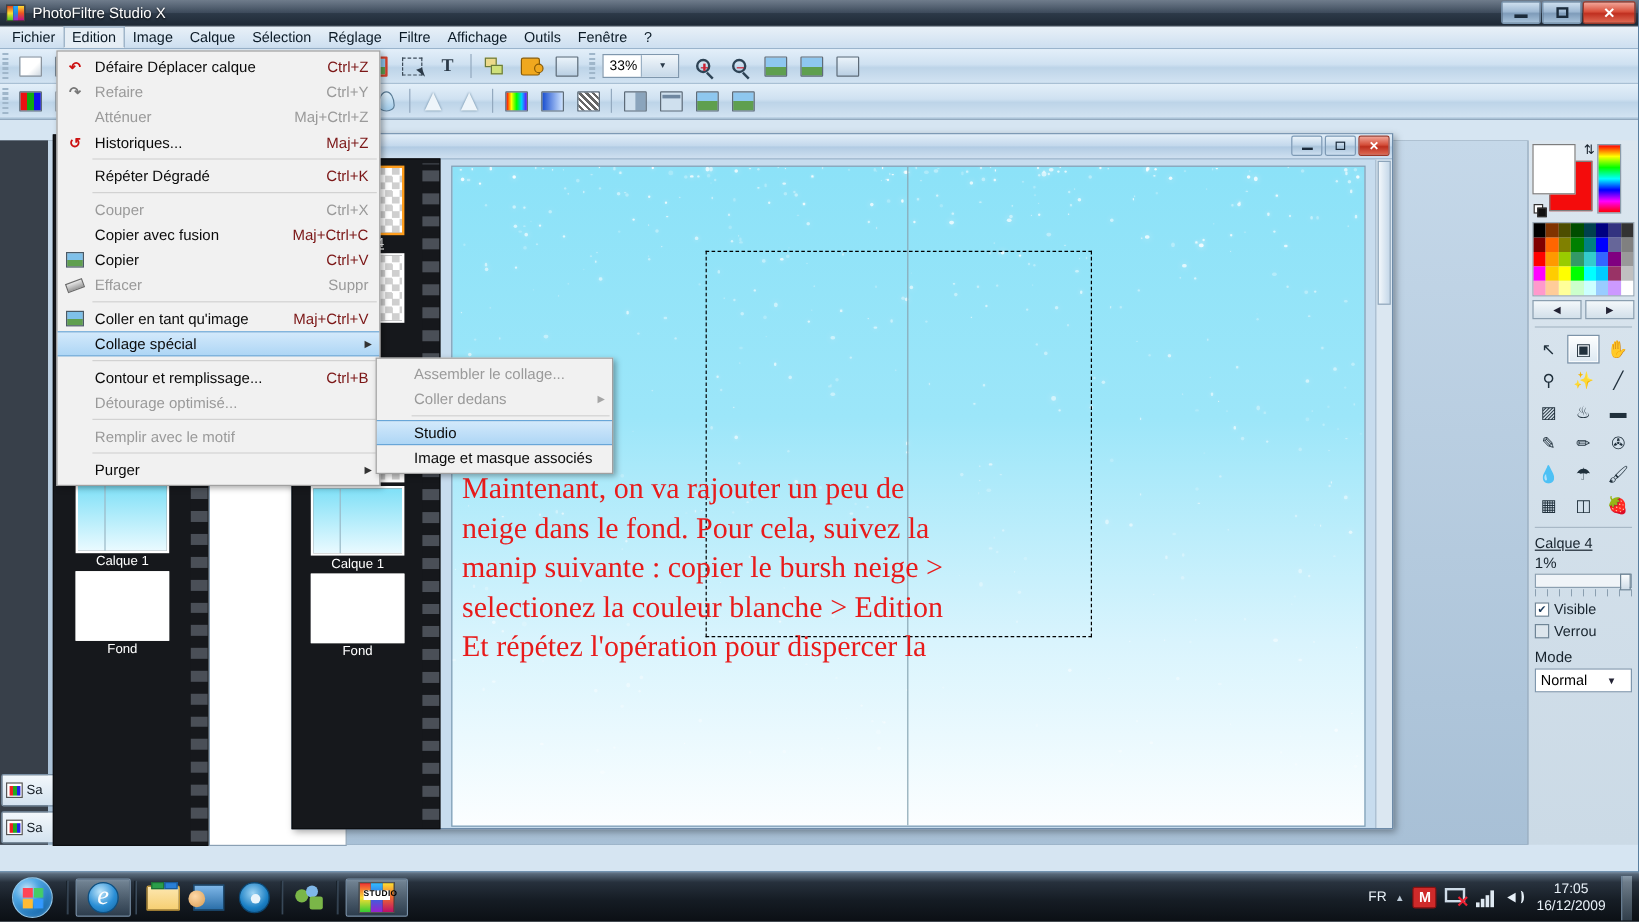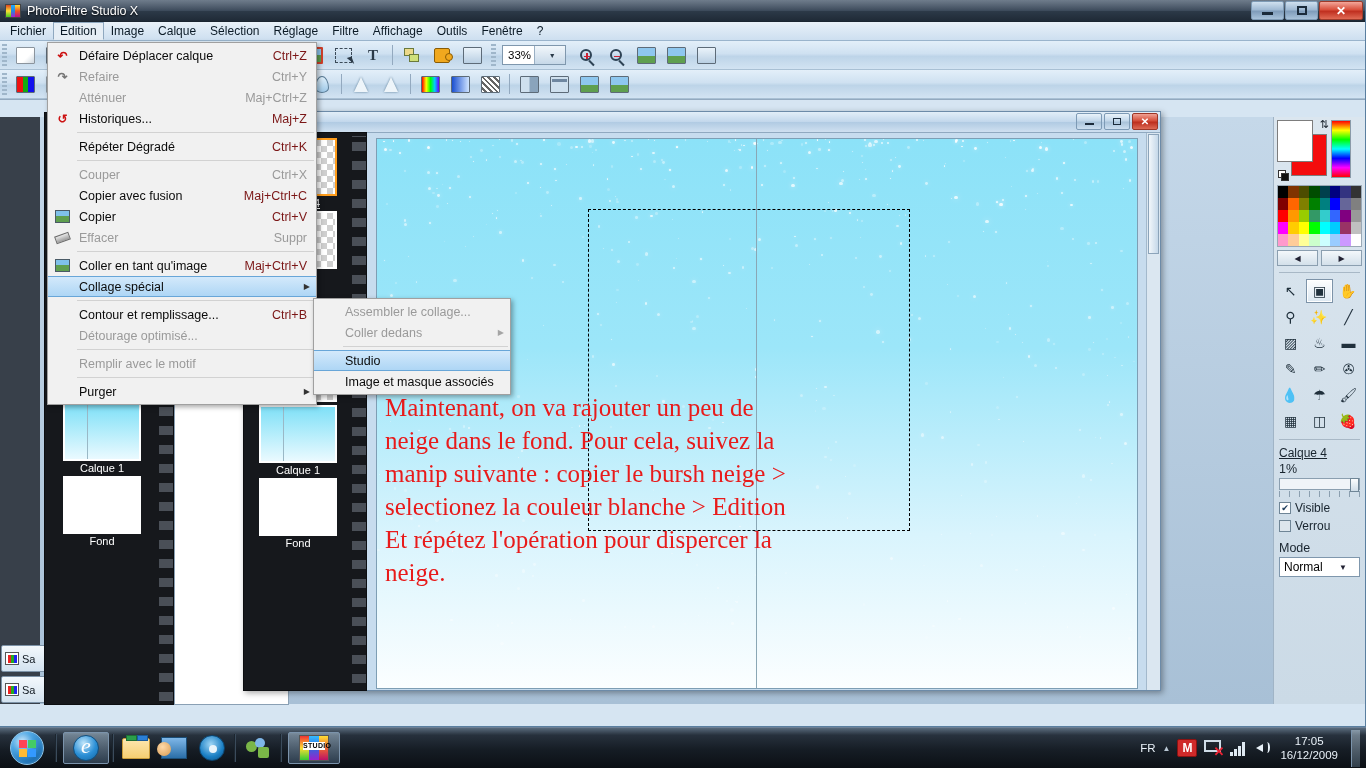--- a/index.html
+++ b/index.html
@@ -1153,21 +1153,20 @@
               <div style="position: absolute; left: 83.94%; top: 78.24%; width: 2.7px; height: 2.7px; border-radius: 50%; background: rgba(255, 255, 255, 0.29); box-shadow: rgba(255, 255, 255, 0.21) 0px 0px 4.9px;"></div>
             </div>
           <div class="guide-v" style="left:379px;"></div>
           <div class="selrect" style="left:211px; top:70px; width:322px; height:322px;"></div>
           <div class="doctext" style="left:8px; top:252px;" id="canvastext">
               <div>Maintenant, on va rajouter un peu de</div>
               <div>neige dans le fond. Pour cela, suivez la</div>
               <div>manip suivante : copier le bursh neige &gt;</div>
               <div>selectionez la couleur blanche &gt; Edition</div>
               <div>Et répétez l'opération pour dispercer la</div>
-              <div>neige.</div>
             </div>
         </div>
 
         <div class="vscroll" style="top:0;">
           <div class="thumbb"></div>
         </div>
       </div>
     </div>
   </div>
 

